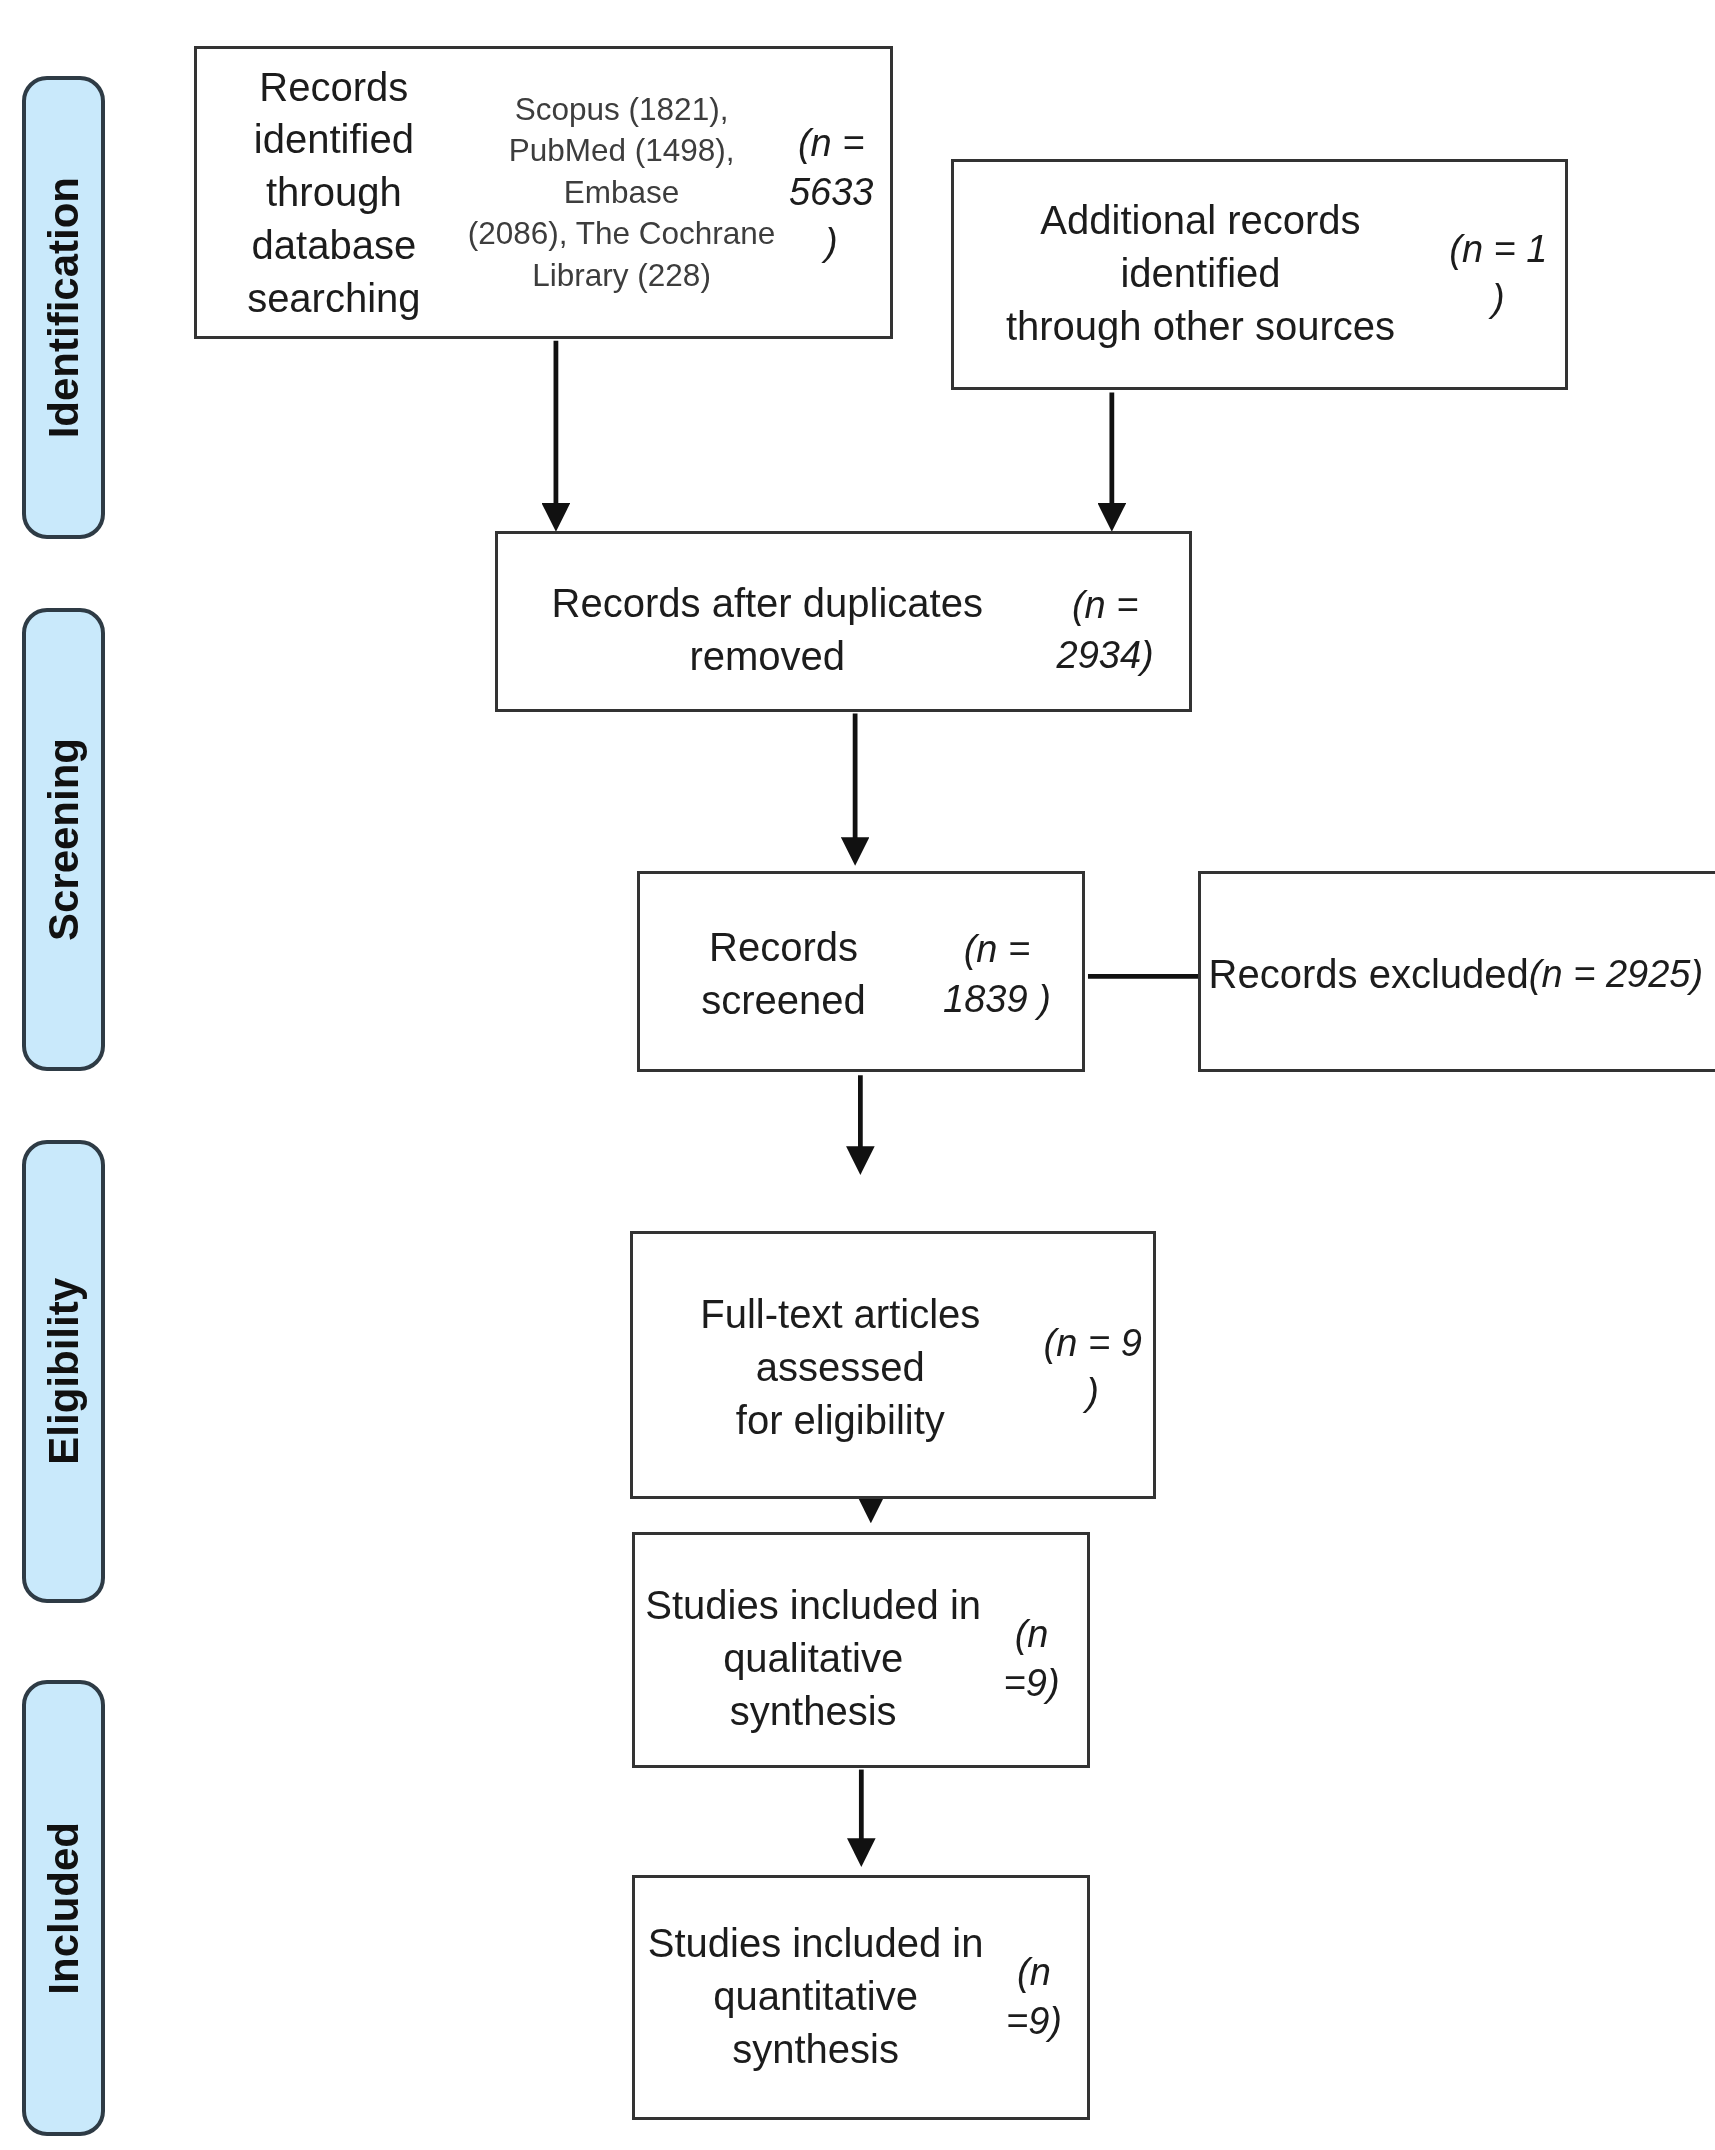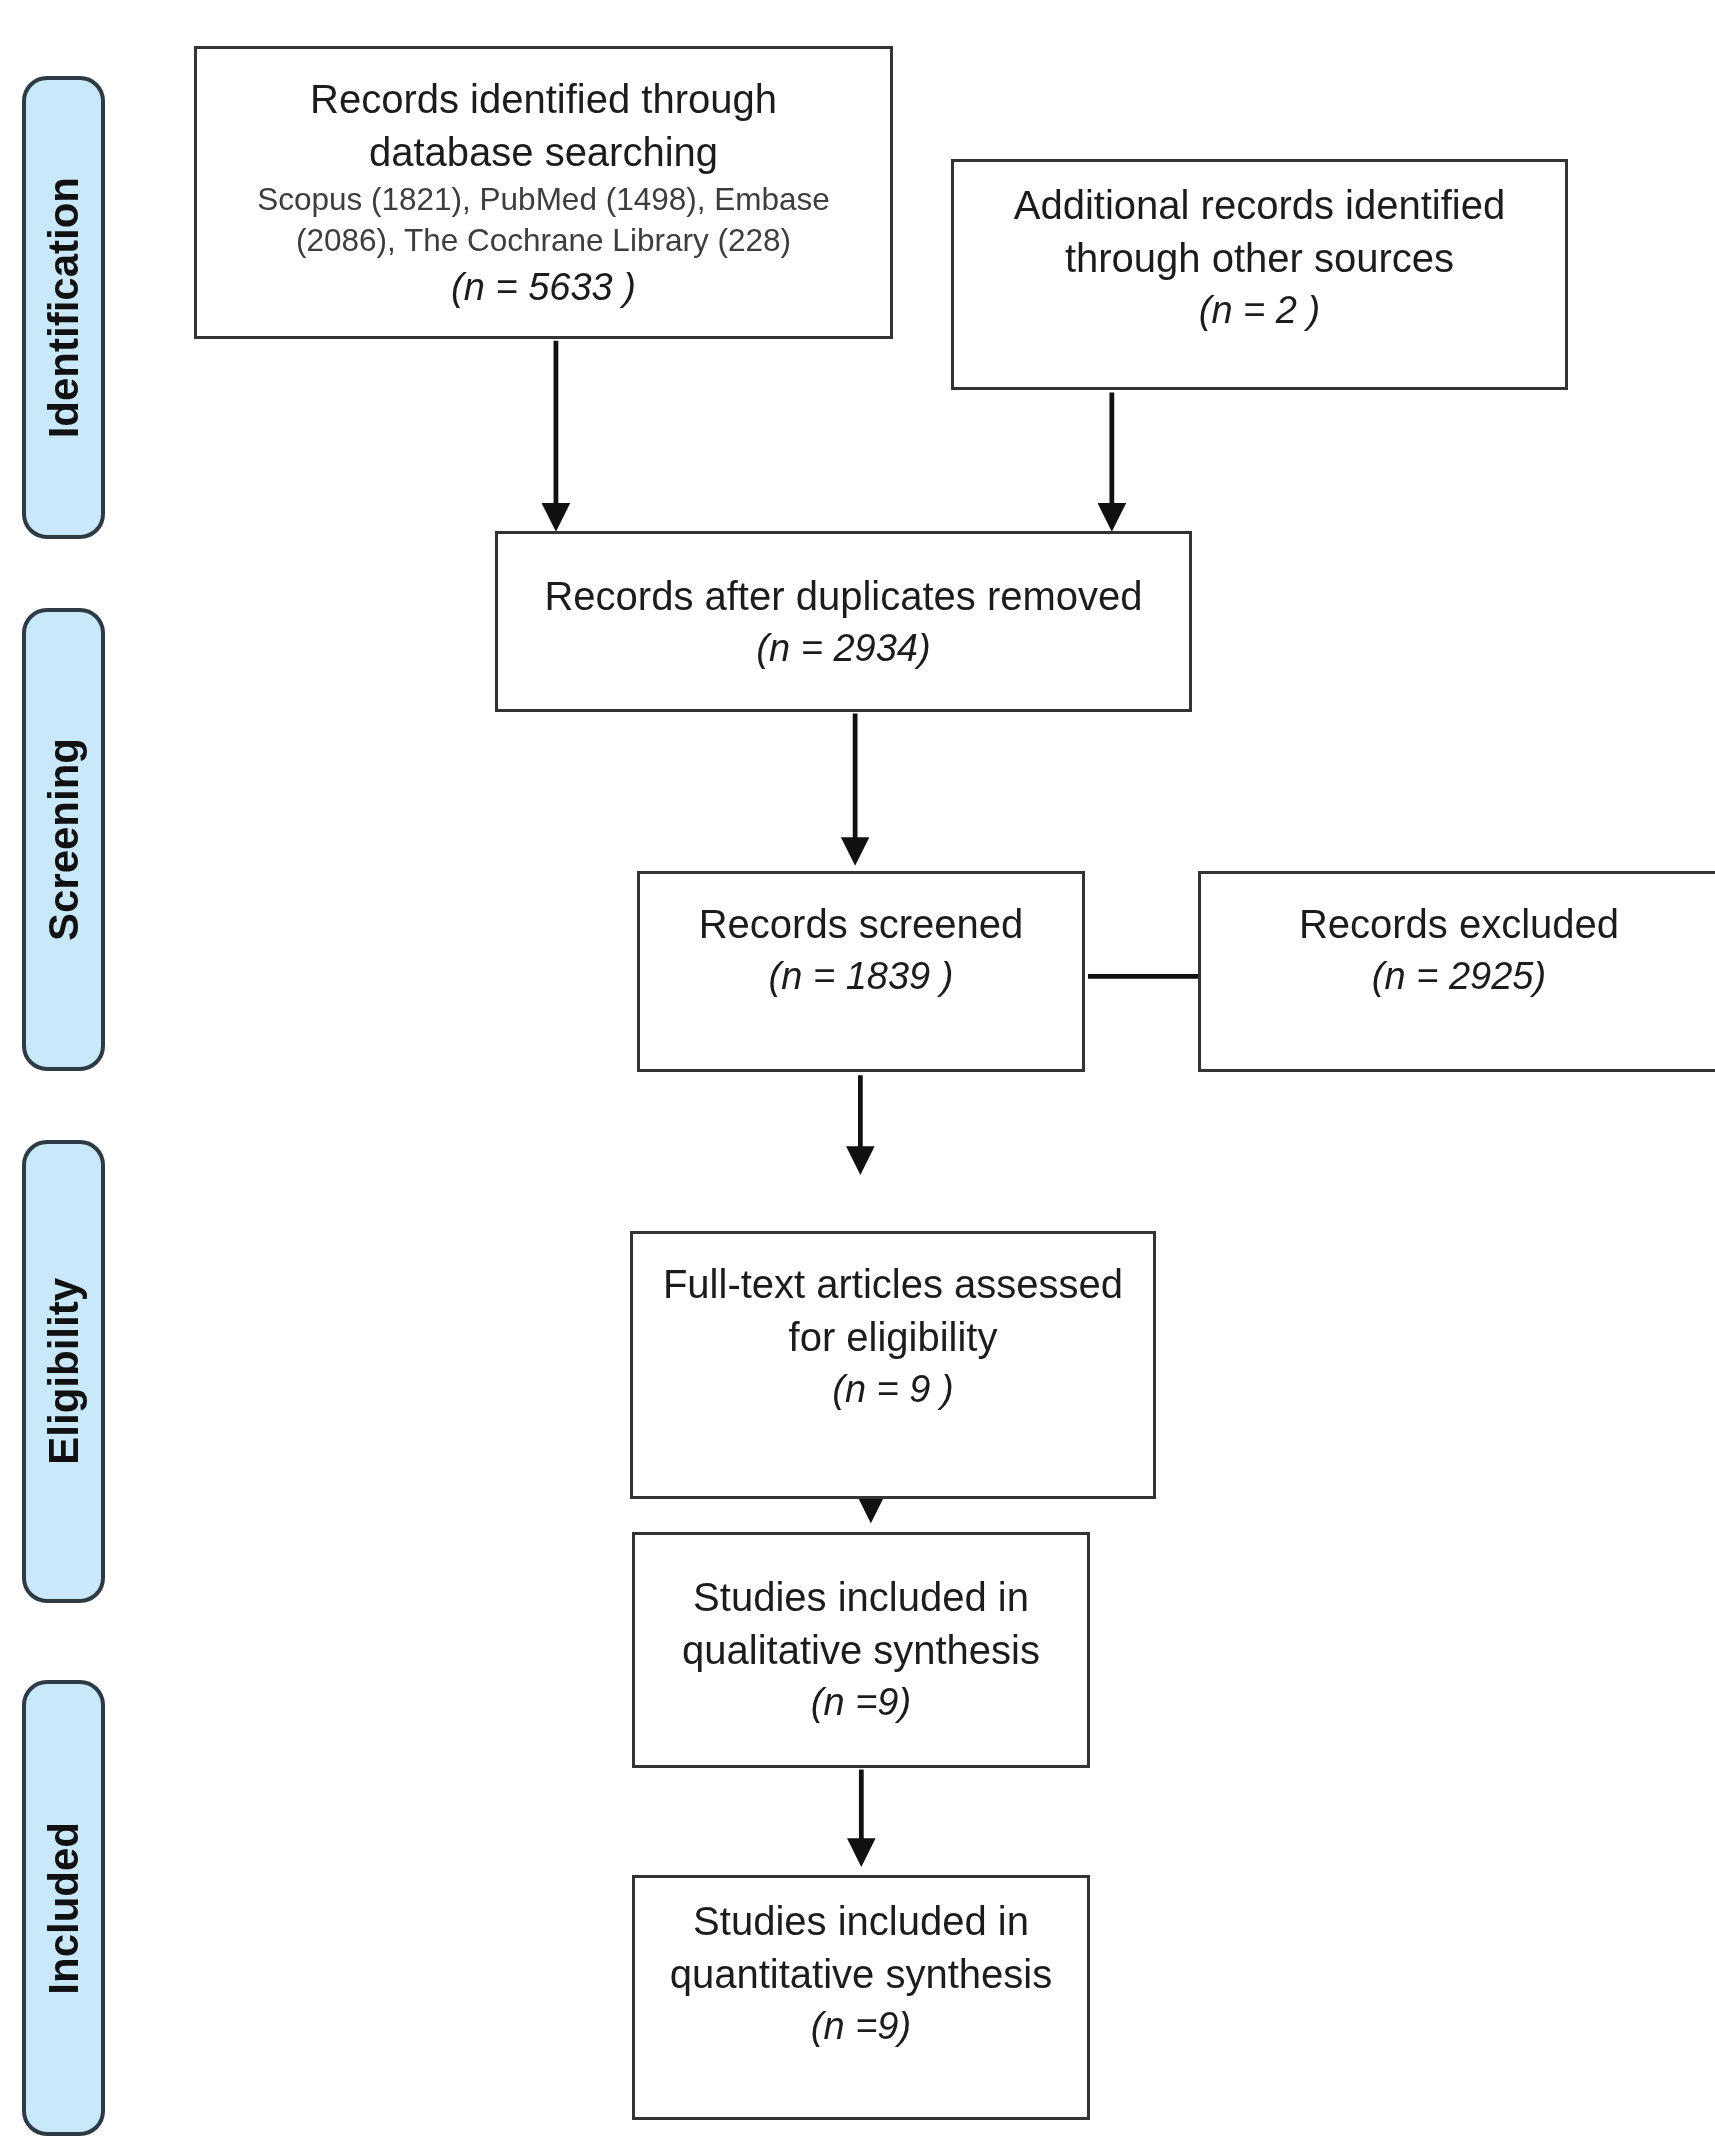--- a/index.html
+++ b/index.html
@@ -20,21 +20,21 @@
     background:var(--stage-fill); border:4.8px solid var(--stage-border);
     border-radius:25px; display:flex; align-items:center; justify-content:center;
   }
   .stage-label{
     writing-mode:vertical-rl; transform:rotate(180deg);
     font-size:42px; font-weight:bold; color:#111; white-space:nowrap;
   }
   .box{
     position:absolute; box-sizing:border-box; background:var(--box-fill);
     border:3.8px solid var(--box-border);
-    display:flex; flex-direction:column; align-items:center;
+    display:flex; flex-direction:row; align-items:center;
     text-align:center; padding:19px 7.6px;
   }
   .box .title{font-size:40px; line-height:1.32; white-space:pre-line; color:var(--text);}
   .box .detail{font-size:31.5px; line-height:1.32; white-space:pre-line; color:var(--detail-text);}
   .box .n{font-size:38px; line-height:1.3; margin-top:1px; font-style:italic; color:var(--text);}
   .v-center{justify-content:center;}
   .pt50{justify-content:flex-start; padding-top:24px;}
   .pt60{justify-content:flex-start; padding-top:36px;}
   .pt70{justify-content:flex-start; padding-top:17px;}
 </style>
@@ -75,21 +75,21 @@
     <div class="title">Records identified through
 database searching</div>
     <div class="detail">Scopus (1821), PubMed (1498), Embase
 (2086), The Cochrane Library (228)</div>
     <div class="n">(n = 5633 )</div>
   </div>
 
   <div class="box pt70" style="left:951px;top:159px;width:617px;height:231px">
     <div class="title">Additional records identified
 through other sources</div>
-    <div class="n">(n = 2 )</div>
+    <div class="n">(n = 1 )</div>
   </div>
 
   <div class="box pt60" style="left:495px;top:531px;width:697px;height:181px">
     <div class="title">Records after duplicates removed</div>
     <div class="n">(n = 2934)</div>
   </div>
 
   <div class="box pt50" style="left:637px;top:871px;width:448px;height:201px">
     <div class="title">Records screened</div>
     <div class="n">(n = 1839 )</div>

